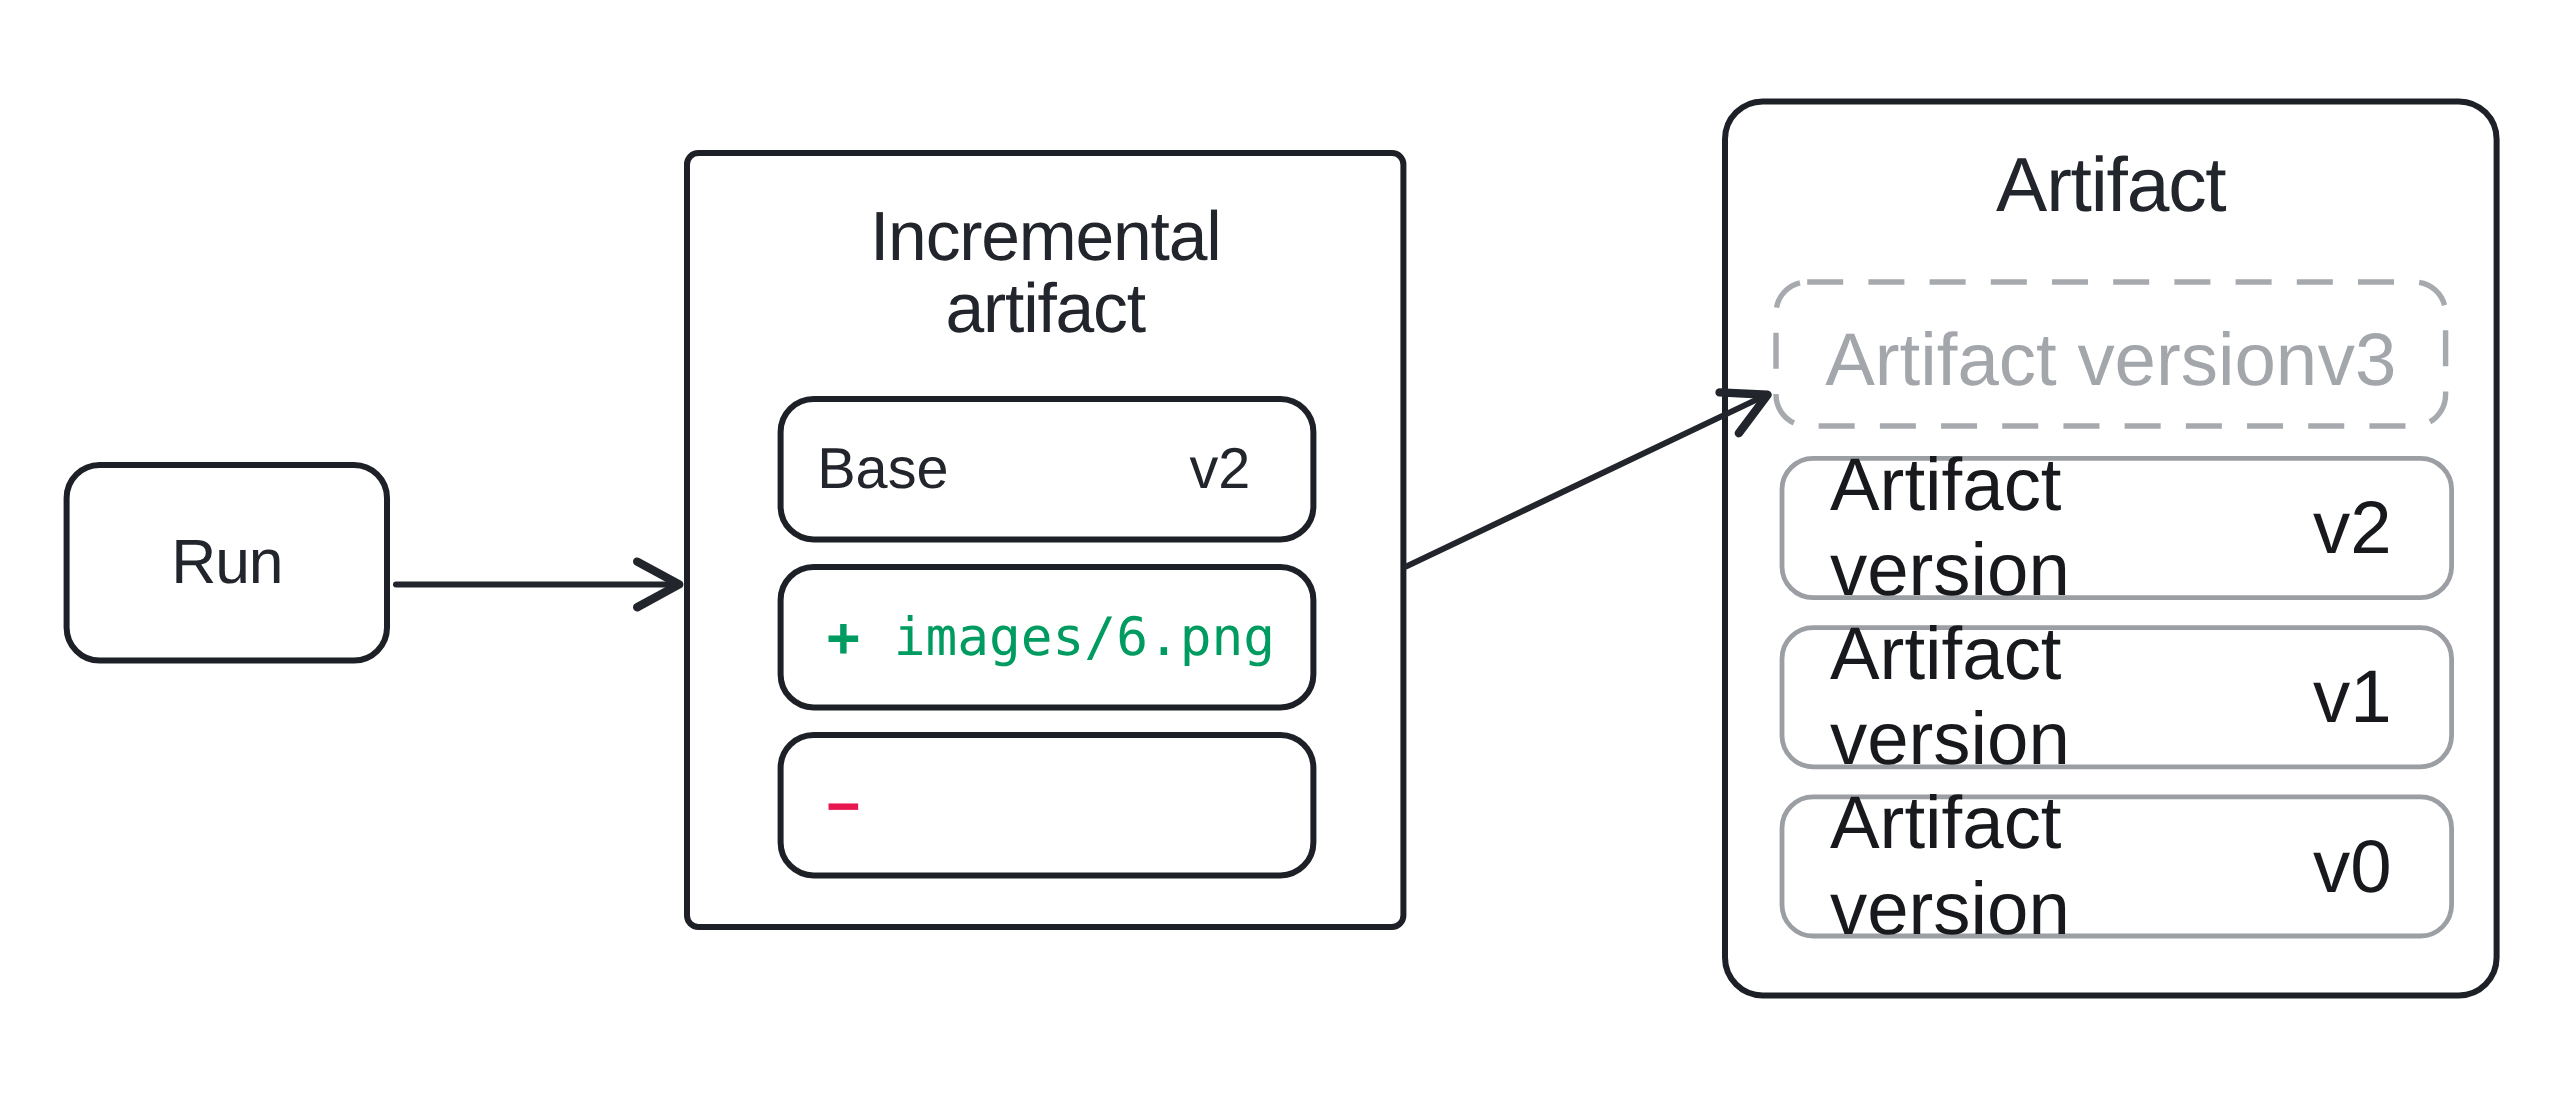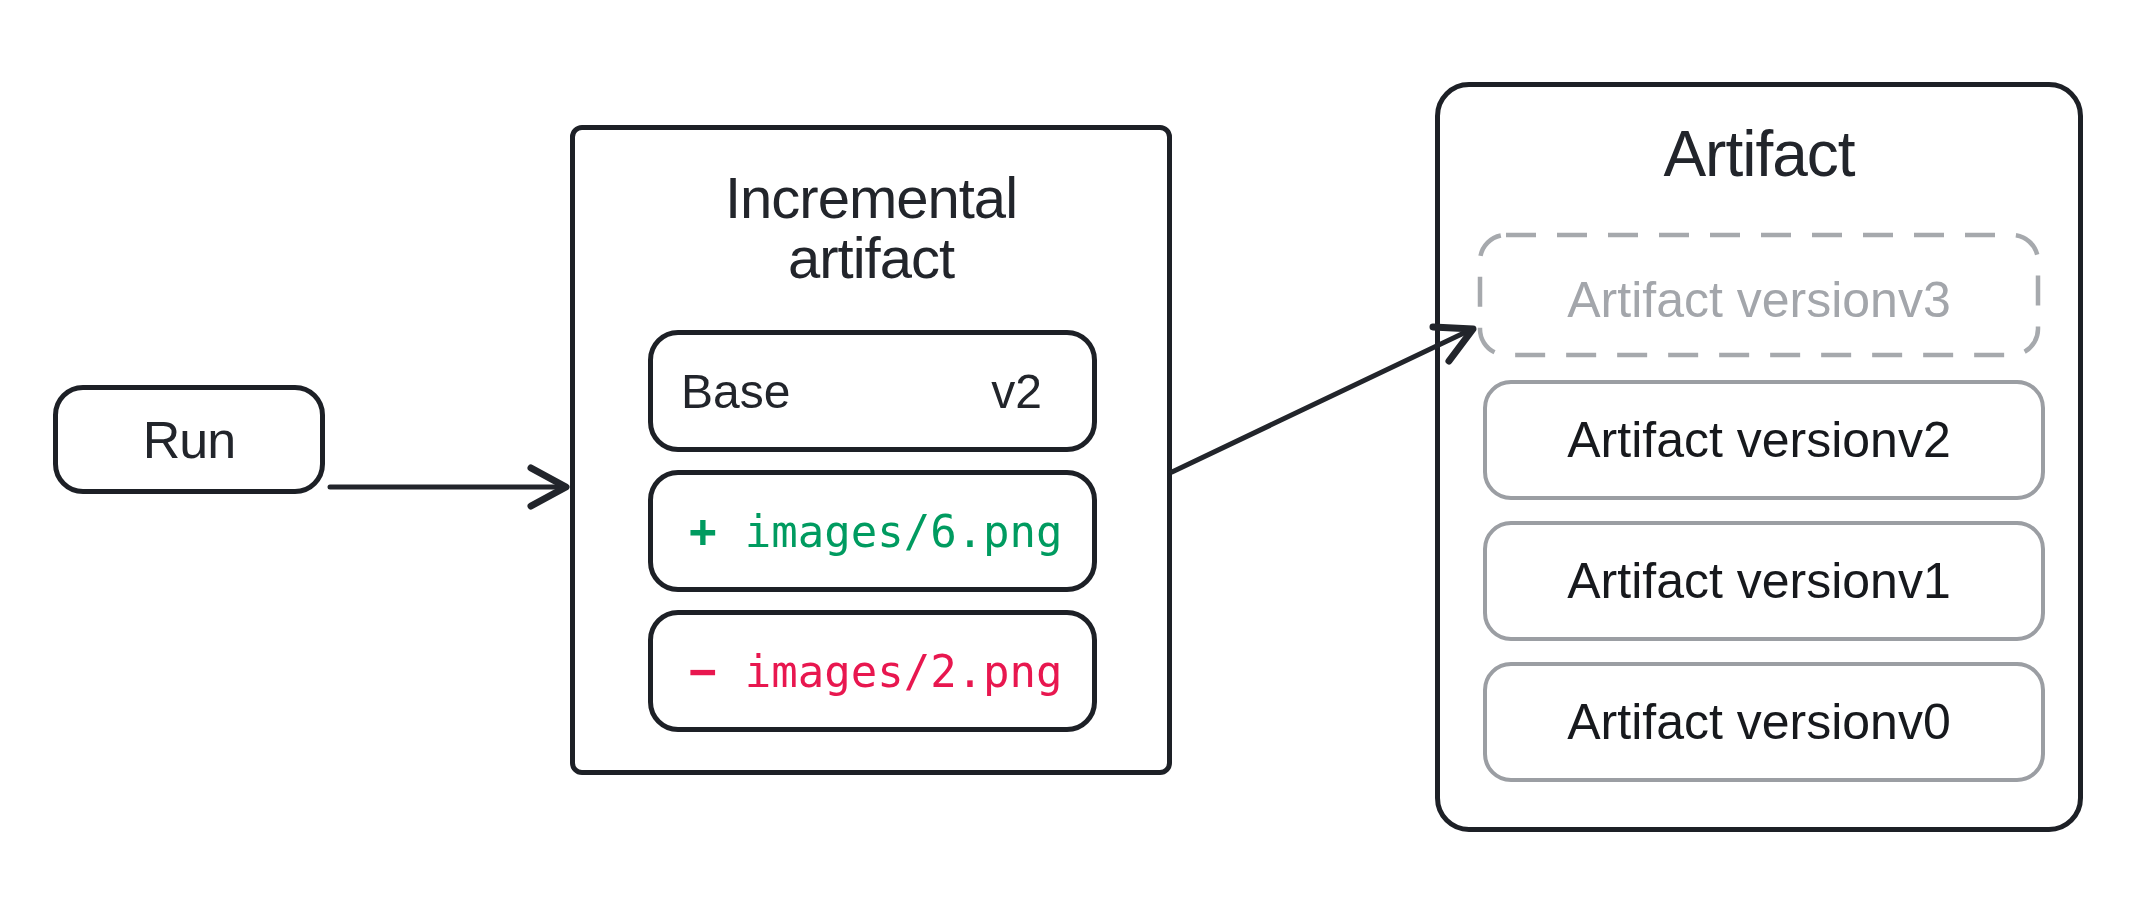--- a/index.html
+++ b/index.html
@@ -10,21 +10,21 @@
   *{margin:0;padding:0;box-sizing:border-box;}
   html,body{background:var(--background);}
   .canvas{
     position:relative; width:2140px; height:916px; overflow:hidden;
     background:var(--background);
     font-family:"Liberation Sans", sans-serif; color:var(--ink);
   }
   .node{position:absolute; background:var(--background); border:5px solid var(--border-dark);}
   
   .run-node{
-    left:53px; top:385px; width:272px; height:109px; border-radius:30px;
+    left:53px; top:385px; width:272px; height:168px; border-radius:30px;
     display:flex; align-items:center; justify-content:center;
     font-size:52px; letter-spacing:-1px;
   }
   
   .incremental-node{
     left:570px; top:125px; width:602px; height:650px; border-radius:12px;
   }
   .incremental-title{
     margin-top:38px; text-align:center; font-size:58px; line-height:60px;
     letter-spacing:-1px; white-space:pre-line;
@@ -46,22 +46,22 @@
   
   .artifact-node{
     left:1435px; top:82px; width:648px; height:750px; border-radius:34px;
   }
   .artifact-title{
     margin-top:30px; text-align:center; font-size:64px; letter-spacing:-1px;
   }
   .version-row{
     position:absolute; left:43px; width:562px; height:120px;
     border-radius:28px; background:#fff;
-    display:flex; align-items:center; justify-content:center;
-    padding:0 48px 0 38px; font-size:50px;
+    display:flex; align-items:center; justify-content:space-between;
+    padding:0 48px 0 38px; font-size:62px;
   }
   .version-row.solid{border:4px solid var(--border-gray); color:#17191d;}
   .version-row.draft{border:none; color:var(--muted-text); height:124px;}
   .row-v3{top:151px;}
   .row-v2{top:293px;}
   .row-v1{top:434px;}
   .row-v0{top:575px;}
   
   .arrows{position:absolute; inset:0; pointer-events:none;}
 </style>
@@ -83,21 +83,20 @@
       <span>v2</span>
     </div>
 
     <div class="chip chip-added chip-code">
       <span class="diff-symbol">+</span>
       <span>images/6.png</span>
     </div>
 
     <div class="chip chip-removed chip-code">
       <span class="diff-symbol">−</span>
-      <span>images/2.png</span>
     </div>
   </div>
 
   <div class="node artifact-node">
     <div class="artifact-title">Artifact</div>
 
     <div class="version-row draft row-v3">
       <span>Artifact version</span>
       <span>v3</span>
     </div>

